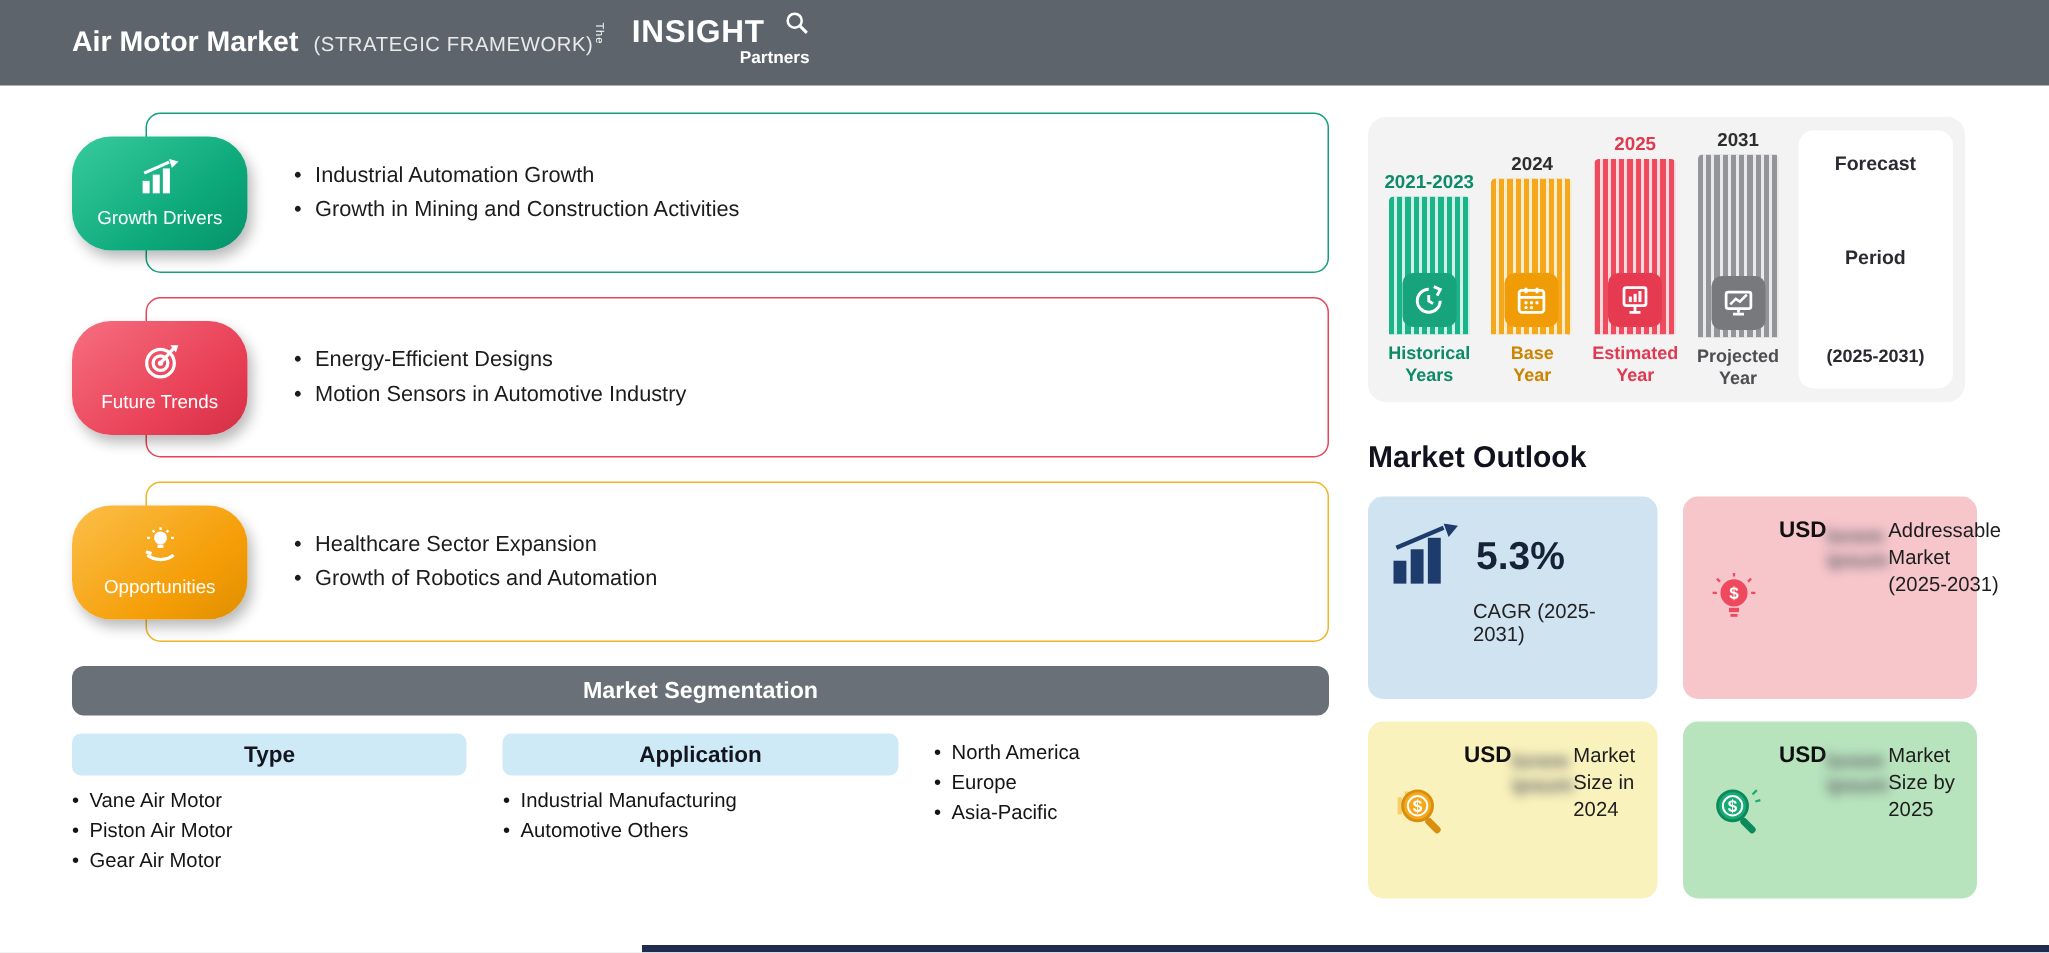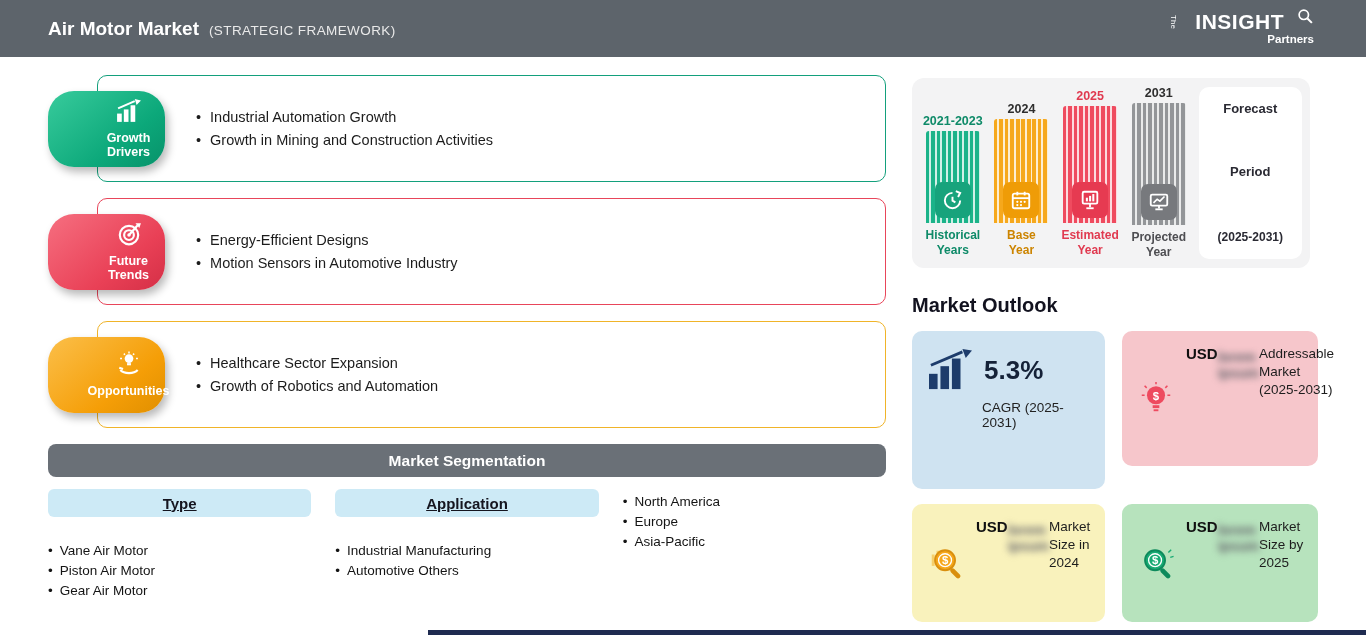--- a/index.html
+++ b/index.html
@@ -3,56 +3,56 @@
 <meta charset="utf-8">
 <title>Air Motor Market</title>
 <style>
   * { margin:0; padding:0; box-sizing:border-box; }
   html,body { background:#e9e9e9; }
   body { font-family:"Liberation Sans","DejaVu Sans",sans-serif; }
   .page { position:relative; width:1366px; height:635px; background:#ffffff; overflow:hidden; }
 
   
   .topbar { position:absolute; top:0; left:0; right:0; height:57px; background:#5d646b;
-            display:flex; align-items:center; justify-content:space-between; padding:0 52px 0 48px; }
+            display:flex; align-items:center; justify-content:flex-start; padding:0 52px 0 48px; }
   .title-line { display:flex; align-items:baseline; gap:10px; }
   .page-title { color:#ffffff; font-size:19px; font-weight:800; }
   .page-subtitle { color:#e9e9e9; font-size:13.5px; font-weight:400; letter-spacing:.4px; }
   .logo { color:#ffffff; text-align:right; line-height:1; }
   .logo-top { display:flex; align-items:center;gap:16px; }
   .logo-the { writing-mode:vertical-rl; font-size:7.5px; font-weight:400; margin-right:2px; letter-spacing:.5px; }
   .logo-insight { font-size:21px; font-weight:800; letter-spacing:.5px; }
   .logo-mag { margin-left:-3px; margin-top:-8px; }
   .logo-partners { font-size:11.5px; font-weight:700; margin-top:2px; }
 
   
   .left-col { position:absolute; left:48px; top:75px; width:838px; }
   .fw-row { position:relative; height:107px; margin-bottom:16px; }
   .fw-box { position:absolute; left:49px; top:0; right:0; bottom:0; background:#fff; border-radius:10px;
             display:flex; align-items:center; padding-left:98px; }
   .fw-box.teal   { border:1.6px solid #13a07c; }
   .fw-box.red    { border:1.6px solid #e8455a; }
   .fw-box.orange { border:1.6px solid #f0b429; }
   .fw-badge { position:absolute; left:0; top:50%; transform:translateY(-50%); width:117px; height:76px;
               border-radius:26px; display:flex; flex-direction:column; align-items:center; justify-content:center;
-              gap:4px; color:#fff; font-weight:700; font-size:12.5px; z-index:2;
-              box-shadow:3px 5px 9px rgba(0,0,0,.28); text-align:center;padding-left:44px; }
+              gap:4px; color:#fff; font-weight:400; font-size:12.5px; z-index:2;
+              box-shadow:3px 5px 9px rgba(0,0,0,.28); text-align:center; }
   .badge-teal   { background:linear-gradient(140deg,#38cb9c 0%,#0ca87a 65%,#07926a 100%); }
   .badge-red    { background:linear-gradient(140deg,#f66f80 0%,#e94056 65%,#d42f46 100%); }
   .badge-orange { background:linear-gradient(140deg,#fbbf4a 0%,#f59e07 65%,#e08f00 100%); }
   .fw-bullets { list-style:none; }
   .fw-bullets li { font-size:14.5px; color:#1c1c1c; margin:7px 0; }
   .fw-bullets li::before { content:"•"; margin-right:9px; }
 
   .seg-title-bar { height:33px; background:#6a7077; border-radius:8px; color:#fff; font-weight:700;
                    font-size:15.5px; display:flex; align-items:center; justify-content:center;
                    margin-top:2px; margin-bottom:12px; }
   .seg-grid { display:grid; grid-template-columns:1fr 1fr 1fr; column-gap:24px; }
   .seg-pill { height:28px; background:#cdeaf6; border-radius:6px; display:flex; align-items:center;
-              justify-content:center; font-weight:700; font-size:15px; color:#15151f; margin-bottom:26px;text-decoration:underline; }
+              justify-content:center; font-weight:700; font-size:15px; color:#15151f; margin-bottom:9px; }
   .seg-items { list-style:none; }
   .seg-items li { font-size:13.5px; color:#141414; margin:5px 0; }
   .seg-items li::before { content:"•"; margin-right:7px; }
 
   
   .right-col { position:absolute; left:912px; top:78px; width:406px; }
   .tl-card { background:#f3f3f4; border-radius:12px; height:190px; padding:8px 8px 8px 10px;
              display:flex; gap:7px; width:398px; }
   .tl-group { width:62px; display:flex; flex-direction:column; justify-content:flex-end; align-items:center; }
   .tl-year { font-weight:700; font-size:12.5px; margin-bottom:3px; white-space:nowrap; }
@@ -69,21 +69,21 @@
   .c-teal{color:#0e8a68} .c-orange{color:#cc8400} .c-red{color:#e03a50} .c-gray{color:#4e4e52} .c-dark{color:#2e2e2e}
   .tl-forecast { width:104px; background:#ffffff; border-radius:10px; align-self:center; height:172px;
                  padding:14px 6px 6px; text-align:center; font-weight:700; font-size:13px; color:#2a2a33;
                  display:flex; flex-direction:column; align-items:center; margin-left:2px;gap:48px; }
   .forecast-sub { font-size:12px; margin-top:3px; font-weight:700; }
   .tl-forecast svg { margin-top:auto; }
 
   .outlook-title { margin-top:26px; font-size:20px; font-weight:800; color:#12121f; }
   .cards { margin-top:14px; display:grid; grid-template-columns:193px 196px; column-gap:17px; row-gap:15px; }
   .card { border-radius:10px; }
-  .card-blue   { background:#cfe3f1; padding:18px 14px; height:158px; }
+  .card-blue   { background:#cfe3f1; padding:18px 14px; height:135px; }
   .card-pink   { background:#f6c6cb; padding:14px 10px 12px 10px; height:135px; display:flex; gap:6px; }
   .card-yellow { background:#f9f2bc; padding:14px 10px 12px 10px; height:118px; display:flex; gap:6px; }
   .card-green  { background:#b7e3bd; padding:14px 10px 12px 10px; height:118px; display:flex; gap:6px; }
   .cagr-row { display:flex; align-items:center; gap:10px; }
   .cagr-value { font-size:26px; font-weight:800; color:#152238; }
   .cagr-label { margin-top:9px; margin-left:56px; font-size:13.5px; color:#222; }
   .icon-col { width:48px; display:flex; align-items:center; justify-content:center; flex:none; }
   .text-col { flex:1; display:flex; flex-direction:row; }
   .usd { font-size:15px; font-weight:800; color:#101010; }
   .masked { filter:blur(3.5px); font-size:14px; font-weight:700; color:#63636a; margin:4px 0 6px; }

